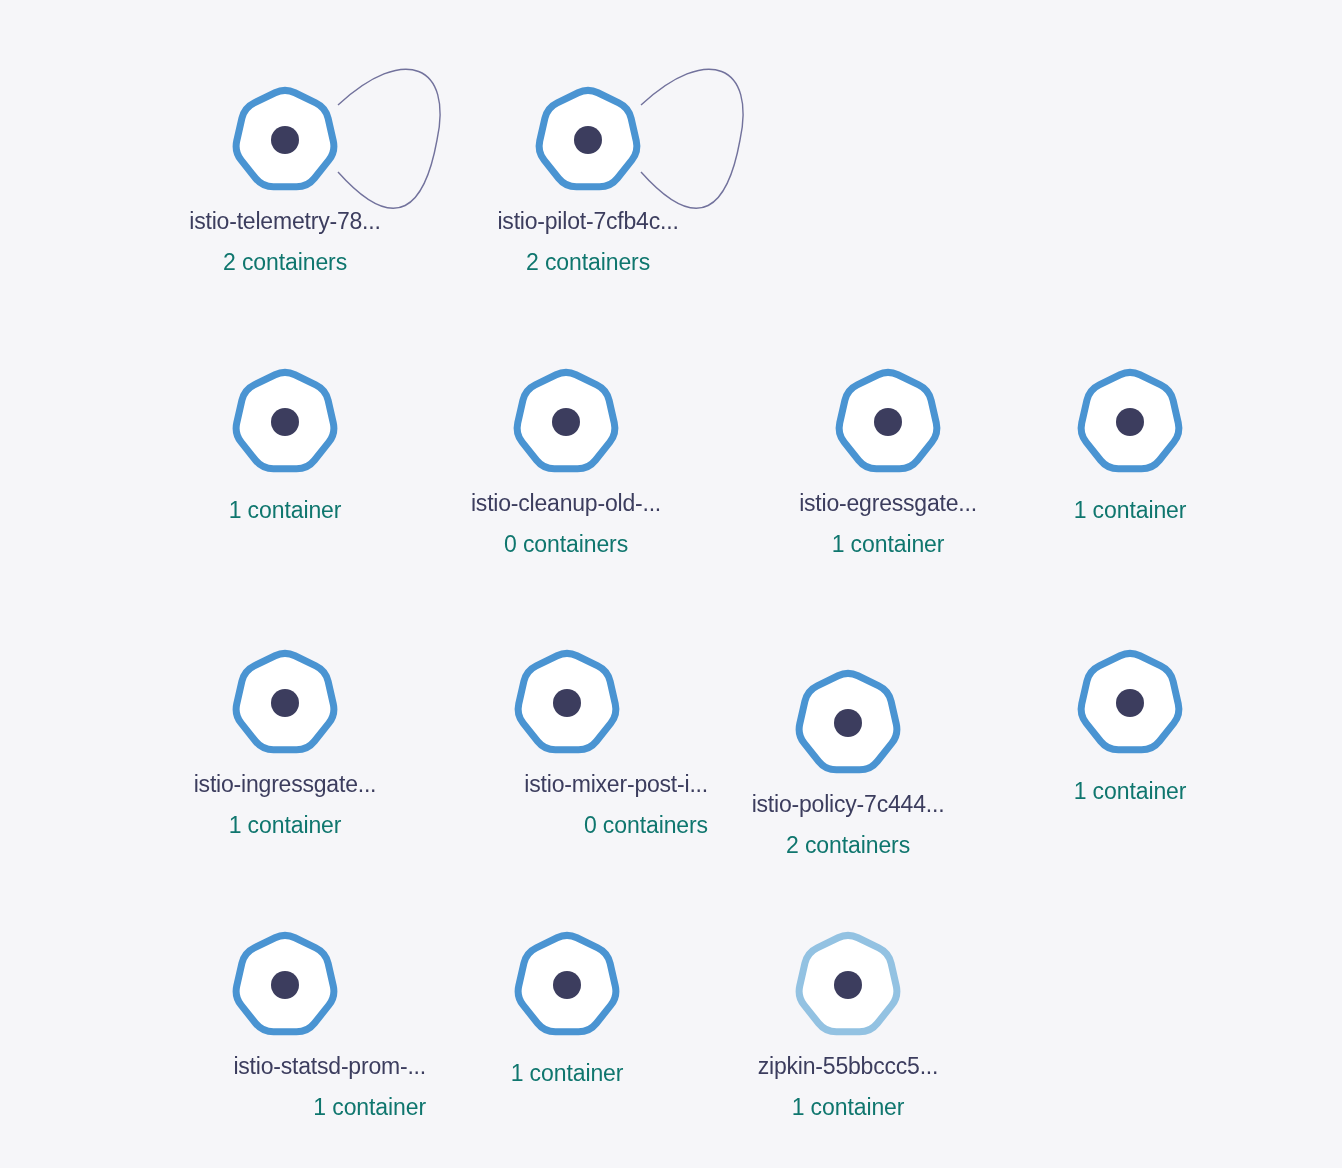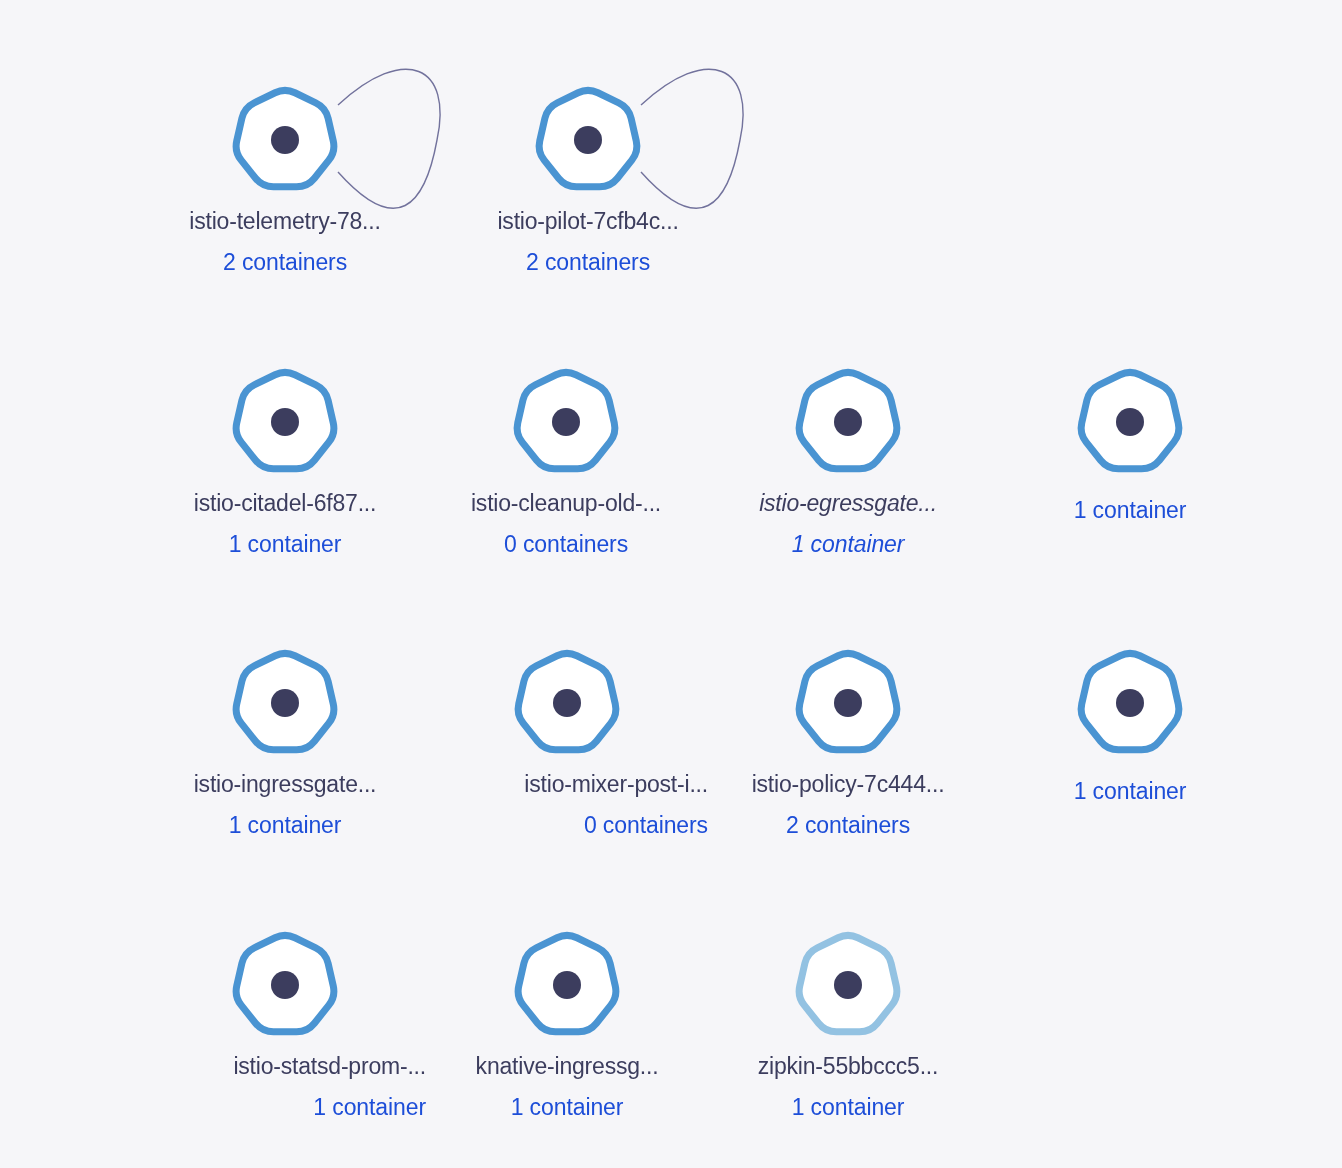--- a/index.html
+++ b/index.html
@@ -50,21 +50,21 @@
     color: #3c3d5e;
     letter-spacing: -0.2px;
     white-space: nowrap;
     overflow: hidden;
     margin-top: 2px;
   }
 
   .node-sublabel {
     font-size: 23px;
     line-height: 28px;
-    color: #1d4ed8;
+    color: #0f766e;
     letter-spacing: -0.1px;
     white-space: nowrap;
     margin-top: 11px;
   }
 
   .edge-path {
     fill: none;
     stroke: #5a5a8c;
     stroke-width: 1.4;
     opacity: 0.85;
@@ -99,34 +99,33 @@
       <div class="node-label">istio-pilot-7cfb4c...</div>
       <div class="node-sublabel">2 containers</div>
     </div>
     <div class="node" style="left: 285px; top: 355px;">
       <div class="node-shape">
         <svg viewBox="0 0 130 130">
           <path d="M55.09,19.77Q65.00,15.00 74.91,19.77L95.74,29.81Q105.66,34.58 108.10,45.30L113.25,67.85Q115.70,78.57 108.84,87.17L94.42,105.25Q87.56,113.85 76.56,113.85L53.44,113.85Q42.44,113.85 35.58,105.25L21.16,87.17Q14.30,78.57 16.75,67.85L21.90,45.30Q24.34,34.58 34.26,29.81Z" fill="#ffffff" stroke="#4a94d2" stroke-width="7" stroke-linejoin="round"></path>
           <circle cx="65" cy="67" r="14" fill="#3c3d5e"></circle>
         </svg>
       </div>
-      <div class="node-label">istio-citadel-6f87...</div>
       <div class="node-sublabel">1 container</div>
     </div>
     <div class="node" style="left: 566px; top: 355px;">
       <div class="node-shape">
         <svg viewBox="0 0 130 130">
           <path d="M55.09,19.77Q65.00,15.00 74.91,19.77L95.74,29.81Q105.66,34.58 108.10,45.30L113.25,67.85Q115.70,78.57 108.84,87.17L94.42,105.25Q87.56,113.85 76.56,113.85L53.44,113.85Q42.44,113.85 35.58,105.25L21.16,87.17Q14.30,78.57 16.75,67.85L21.90,45.30Q24.34,34.58 34.26,29.81Z" fill="#ffffff" stroke="#4a94d2" stroke-width="7" stroke-linejoin="round"></path>
           <circle cx="65" cy="67" r="14" fill="#3c3d5e"></circle>
         </svg>
       </div>
       <div class="node-label">istio-cleanup-old-...</div>
       <div class="node-sublabel">0 containers</div>
     </div>
-    <div class="node" style="left: 848px; top: 355px; font-style: italic;">
+    <div class="node" style="left: 888px; top: 355px;">
       <div class="node-shape">
         <svg viewBox="0 0 130 130">
           <path d="M55.09,19.77Q65.00,15.00 74.91,19.77L95.74,29.81Q105.66,34.58 108.10,45.30L113.25,67.85Q115.70,78.57 108.84,87.17L94.42,105.25Q87.56,113.85 76.56,113.85L53.44,113.85Q42.44,113.85 35.58,105.25L21.16,87.17Q14.30,78.57 16.75,67.85L21.90,45.30Q24.34,34.58 34.26,29.81Z" fill="#ffffff" stroke="#4a94d2" stroke-width="7" stroke-linejoin="round"></path>
           <circle cx="65" cy="67" r="14" fill="#3c3d5e"></circle>
         </svg>
       </div>
       <div class="node-label">istio-egressgate...</div>
       <div class="node-sublabel">1 container</div>
     </div>
     <div class="node" style="left: 1130px; top: 355px;">
@@ -151,21 +150,21 @@
     <div class="node" style="left: 567px; top: 636px; text-align: right;">
       <div class="node-shape">
         <svg viewBox="0 0 130 130">
           <path d="M55.09,19.77Q65.00,15.00 74.91,19.77L95.74,29.81Q105.66,34.58 108.10,45.30L113.25,67.85Q115.70,78.57 108.84,87.17L94.42,105.25Q87.56,113.85 76.56,113.85L53.44,113.85Q42.44,113.85 35.58,105.25L21.16,87.17Q14.30,78.57 16.75,67.85L21.90,45.30Q24.34,34.58 34.26,29.81Z" fill="#ffffff" stroke="#4a94d2" stroke-width="7" stroke-linejoin="round"></path>
           <circle cx="65" cy="67" r="14" fill="#3c3d5e"></circle>
         </svg>
       </div>
       <div class="node-label">istio-mixer-post-i...</div>
       <div class="node-sublabel">0 containers</div>
     </div>
-    <div class="node" style="left: 848px; top: 636px;">
+    <div class="node" style="left: 848px; top: 656px;">
       <div class="node-shape">
         <svg viewBox="0 0 130 130">
           <path d="M55.09,19.77Q65.00,15.00 74.91,19.77L95.74,29.81Q105.66,34.58 108.10,45.30L113.25,67.85Q115.70,78.57 108.84,87.17L94.42,105.25Q87.56,113.85 76.56,113.85L53.44,113.85Q42.44,113.85 35.58,105.25L21.16,87.17Q14.30,78.57 16.75,67.85L21.90,45.30Q24.34,34.58 34.26,29.81Z" fill="#ffffff" stroke="#4a94d2" stroke-width="7" stroke-linejoin="round"></path>
           <circle cx="65" cy="67" r="14" fill="#3c3d5e"></circle>
         </svg>
       </div>
       <div class="node-label">istio-policy-7c444...</div>
       <div class="node-sublabel">2 containers</div>
     </div>
     <div class="node" style="left: 1130px; top: 636px;">
@@ -187,21 +186,20 @@
       <div class="node-label">istio-statsd-prom-...</div>
       <div class="node-sublabel">1 container</div>
     </div>
     <div class="node" style="left: 567px; top: 918px;">
       <div class="node-shape">
         <svg viewBox="0 0 130 130">
           <path d="M55.09,19.77Q65.00,15.00 74.91,19.77L95.74,29.81Q105.66,34.58 108.10,45.30L113.25,67.85Q115.70,78.57 108.84,87.17L94.42,105.25Q87.56,113.85 76.56,113.85L53.44,113.85Q42.44,113.85 35.58,105.25L21.16,87.17Q14.30,78.57 16.75,67.85L21.90,45.30Q24.34,34.58 34.26,29.81Z" fill="#ffffff" stroke="#4a94d2" stroke-width="7" stroke-linejoin="round"></path>
           <circle cx="65" cy="67" r="14" fill="#3c3d5e"></circle>
         </svg>
       </div>
-      <div class="node-label">knative-ingressg...</div>
       <div class="node-sublabel">1 container</div>
     </div>
     <div class="node" style="left: 848px; top: 918px;">
       <div class="node-shape">
         <svg viewBox="0 0 130 130">
           <path d="M55.09,19.77Q65.00,15.00 74.91,19.77L95.74,29.81Q105.66,34.58 108.10,45.30L113.25,67.85Q115.70,78.57 108.84,87.17L94.42,105.25Q87.56,113.85 76.56,113.85L53.44,113.85Q42.44,113.85 35.58,105.25L21.16,87.17Q14.30,78.57 16.75,67.85L21.90,45.30Q24.34,34.58 34.26,29.81Z" fill="#ffffff" stroke="#93c2e2" stroke-width="7" stroke-linejoin="round"></path>
           <circle cx="65" cy="67" r="14" fill="#3c3d5e"></circle>
         </svg>
       </div>
       <div class="node-label">zipkin-55bbccc5...</div>

